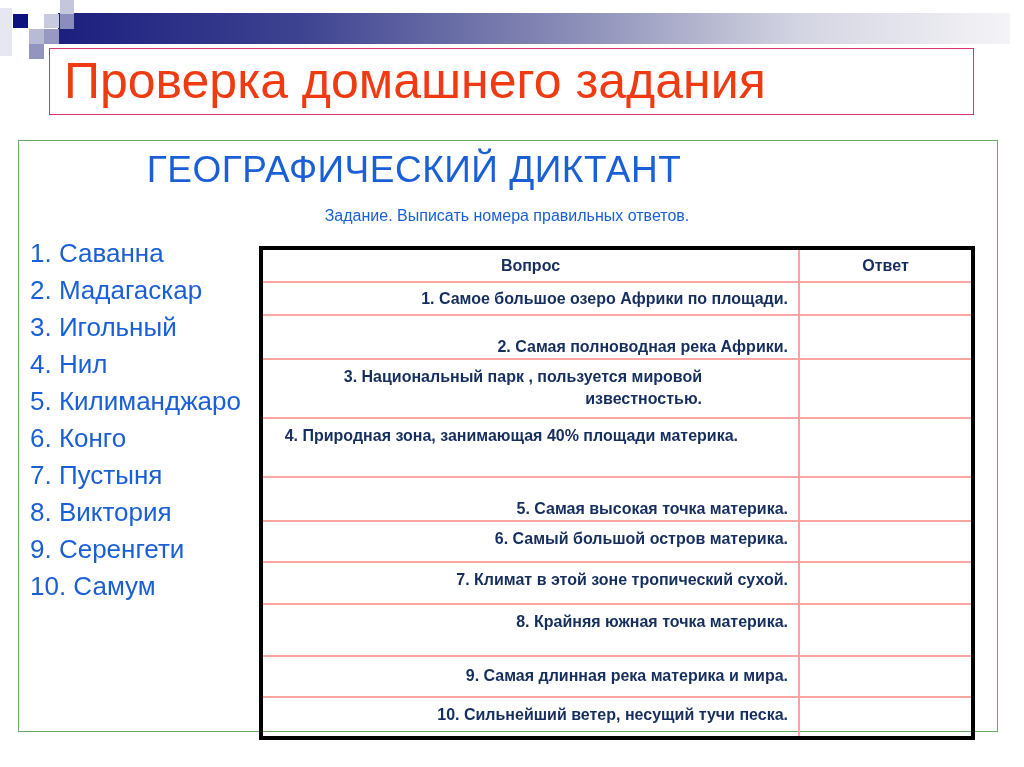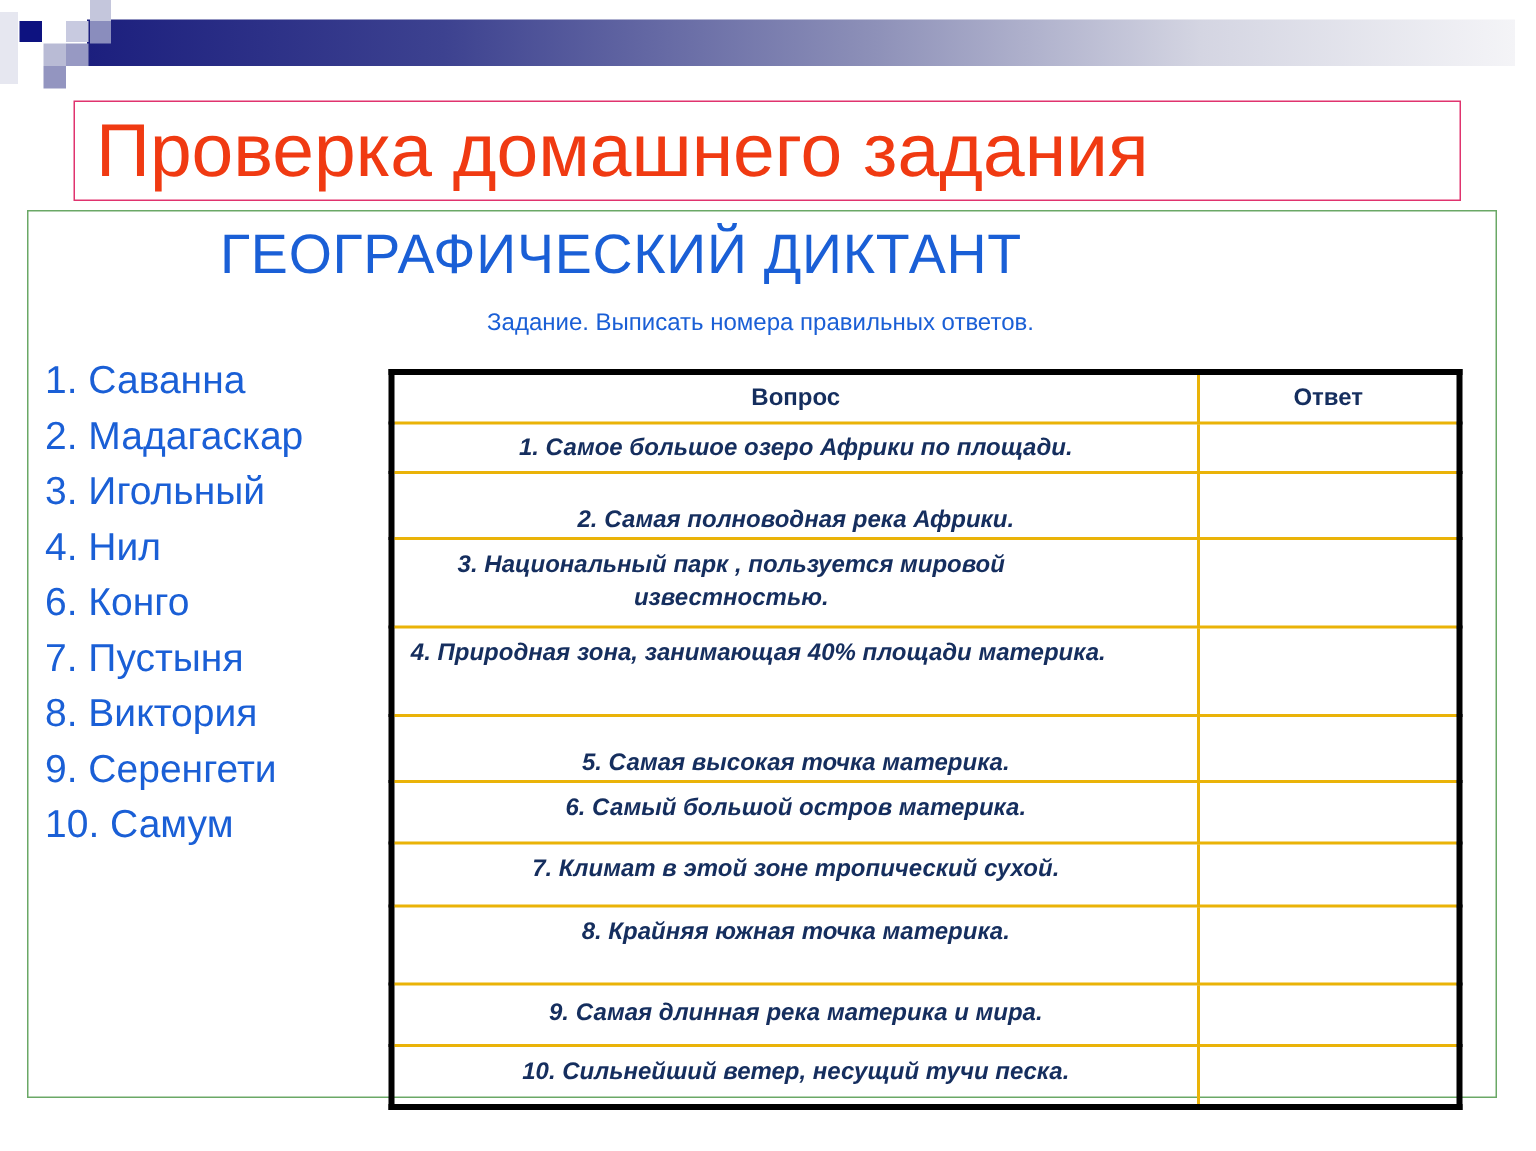--- a/index.html
+++ b/index.html
@@ -7,21 +7,21 @@
     width:1024px; height:767px; position:relative; overflow:hidden;
     background:#ffffff; font-family:"Liberation Sans", sans-serif;
   }
   .topbar {
     position:absolute; left:58px; top:13px; width:952px; height:31px;
     background:linear-gradient(to right, #1c1f7e 0%, #3d4290 25%, #8d90b8 55%, #d4d5e2 78%, #f4f4f7 100%);
   }
   .sq { position:absolute; }
   .title-box {
     position:absolute; left:49px; top:48px; width:925px; height:67px;
-    border:1px solid #e0336e; box-sizing:border-box;margin-top:19px;
+    border:1px solid #e0336e; box-sizing:border-box;
   }
   .title-text {
     position:absolute; left:14px; top:2px; font-size:50px; color:#f03a12;
     line-height:60px; white-space:nowrap;
   }
   .content-box {
     position:absolute; left:18px; top:140px; width:980px; height:592px;
     border:1px solid #6aa866; box-sizing:border-box;
   }
   .heading {
@@ -34,25 +34,25 @@
   }
   .answers { position:absolute; left:30px; top:238px; margin:0; padding:0; list-style:none; }
   .answers li {
     font-size:26px; color:#1a5fd6; height:37px; line-height:30px; white-space:nowrap;
   }
   table.qt {
     position:absolute; left:259px; top:246px; width:716px;
     border-collapse:collapse; border:4px solid #000;
   }
   table.qt th, table.qt td {
-    border:2px solid #eab308; padding:0 10px; box-sizing:border-box;
+    border:2px solid #fca5a5; padding:0 10px; box-sizing:border-box;
     font-weight:bold; font-size:16px; color:#152e5e; vertical-align:middle;
   }
   table.qt th { text-align:center; height:34px; }
-  table.qt td.q { text-align:center; line-height:22px;font-style:italic; }
+  table.qt td.q { text-align:right; line-height:22px; }
   table.qt col.c1 { width:541px; }
   table.qt col.c2 { width:175px; }
 </style>
 </head>
 <body>
 
 <div class="topbar"></div>
 <div class="sq" style="left:0;top:8px;width:12px;height:48px;background:#e6e7f0;"></div>
 <div class="sq" style="left:13px;top:14px;width:15px;height:14px;background:#0d1280;"></div>
 <div class="sq" style="left:44px;top:14px;width:15px;height:14px;background:#c8cae0;"></div>
@@ -68,20 +68,21 @@
 
 <div class="content-box"></div>
 <div class="heading">ГЕОГРАФИЧЕСКИЙ ДИКТАНТ</div>
 <div class="subheading">Задание. Выписать номера правильных ответов.</div>
 
 <ul class="answers">
   <li>1. Саванна</li>
   <li>2. Мадагаскар</li>
   <li>3. Игольный</li>
   <li>4. Нил</li>
+  <li>5. Килиманджаро</li>
   <li>6. Конго</li>
   <li>7. Пустыня</li>
   <li>8. Виктория</li>
   <li>9. Серенгети</li>
   <li>10. Самум</li>
 </ul>
 
 <table class="qt">
   <colgroup>
       <col class="c1">

